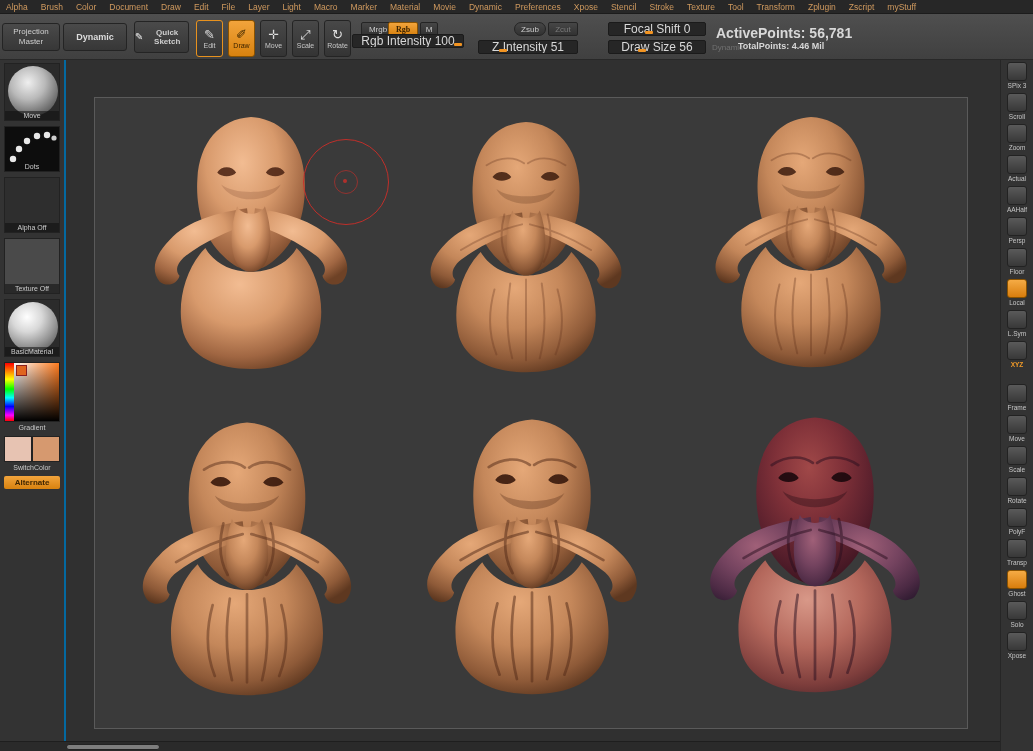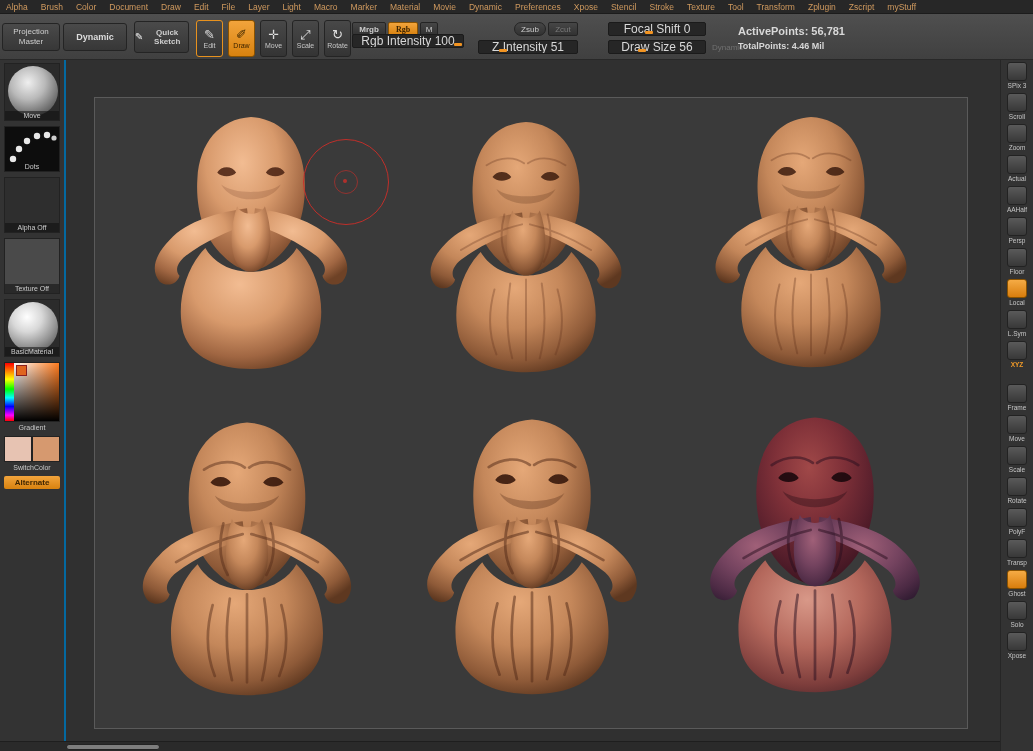--- a/index.html
+++ b/index.html
@@ -19,38 +19,38 @@
   #btn-qs .qs-icon{font-size:10px;color:#eee;}
   .mode-btn{position:absolute;top:6px;width:27px;height:37px;border-radius:3px;display:flex;flex-direction:column;align-items:center;justify-content:center;gap:1px;font-size:7px;color:#c8c8c8;background:linear-gradient(#484848,#343434);border:1px solid #242424;box-sizing:border-box;}
   .mode-btn .mico{font-size:13px;line-height:13px;color:#ddd;}
   #btn-edit{left:196px;border:1px solid #e8921e;}
   #btn-draw{left:228px;background:linear-gradient(#f2a43c,#d8820f);color:#3c2300;border-color:#8a5200;}
   #btn-draw .mico{color:#402800;}
   #btn-move{left:260px;}
   #btn-scale{left:292px;}
   #btn-rotate{left:324px;}
   .chip{position:absolute;height:14px;border-radius:2px;font-size:8px;display:flex;align-items:center;justify-content:center;color:#cccccc;background:linear-gradient(#464646,#323232);border:1px solid #242424;box-sizing:border-box;}
-  #chip-mrgb{left:352px;top:8px;width:34px;font-weight:bold;}
+  #chip-mrgb{left:361px;top:8px;width:34px;}
   #chip-rgb{left:388px;top:8px;width:30px;background:linear-gradient(#f2a43c,#d8820f);color:#3b2300;font-weight:bold;border-color:#8a5200;font-family:Liberation Serif, serif;}
   #chip-m{left:420px;top:8px;width:18px;}
   #chip-zadd{left:478px;top:8px;width:34px;background:linear-gradient(#f2a43c,#d8820f);color:#3b2300;font-weight:bold;border-color:#8a5200;margin-top:38px;}
   #chip-zsub{left:514px;top:8px;width:32px;border-radius:7px;}
   #chip-zcut{left:548px;top:8px;width:30px;color:#7a7a7a;}
   .slider{position:absolute;height:14px;background:#262626;border:1px solid #1b1b1b;border-radius:2px;font-size:12px;color:#d8d8d8;display:flex;align-items:center;justify-content:center;box-sizing:border-box;overflow:hidden;}
   .slider .mark{position:absolute;bottom:1px;width:8px;height:3px;background:#f29422;border-radius:1px;}
   #sl-rgb{left:352px;top:20px;width:112px;}
   #sl-rgb .mark{left:92%;}
   #sl-z{left:478px;top:26px;width:100px;}
   #sl-z .mark{left:20%;}
   #sl-focal{left:608px;top:8px;width:98px;}
   #sl-focal .mark{left:38%;}
   #sl-draw{left:608px;top:26px;width:98px;}
   #sl-draw .mark{left:30%;}
   #lbl-dynamic{position:absolute;left:712px;top:29px;font-size:8px;color:#707070;}
-  #lbl-active{position:absolute;left:738px;top:11px;font-size:11px;color:#d8d8d8;font-weight:bold;}
+  #lbl-active{position:absolute;left:716px;top:11px;font-size:14px;color:#d8d8d8;font-weight:bold;}
   #lbl-total{position:absolute;left:738px;top:27px;font-size:9px;color:#d8d8d8;font-weight:bold;}
 
   
   .hscroll{position:absolute;left:66px;top:60px;width:934px;height:6px;background:#3a3a3a;}
   .hscroll .thumb{position:absolute;left:169px;top:1px;width:22px;height:4px;background:#848484;border-radius:2px;}
 
   
   .left-shelf{position:absolute;left:0;top:60px;width:66px;height:681px;background:#333;border-right:2px solid #0369a1;display:flex;flex-direction:column;align-items:center;padding-top:3px;gap:5px;box-sizing:border-box;}
   .thumb{position:relative;width:56px;border:1px solid #222;box-sizing:border-box;flex:none;}
   .thumb-label{position:absolute;left:0;right:0;bottom:0;font-size:7px;color:#cccccc;text-align:center;background:rgba(15,15,15,0.55);padding:1px 0;white-space:nowrap;overflow:hidden;}

